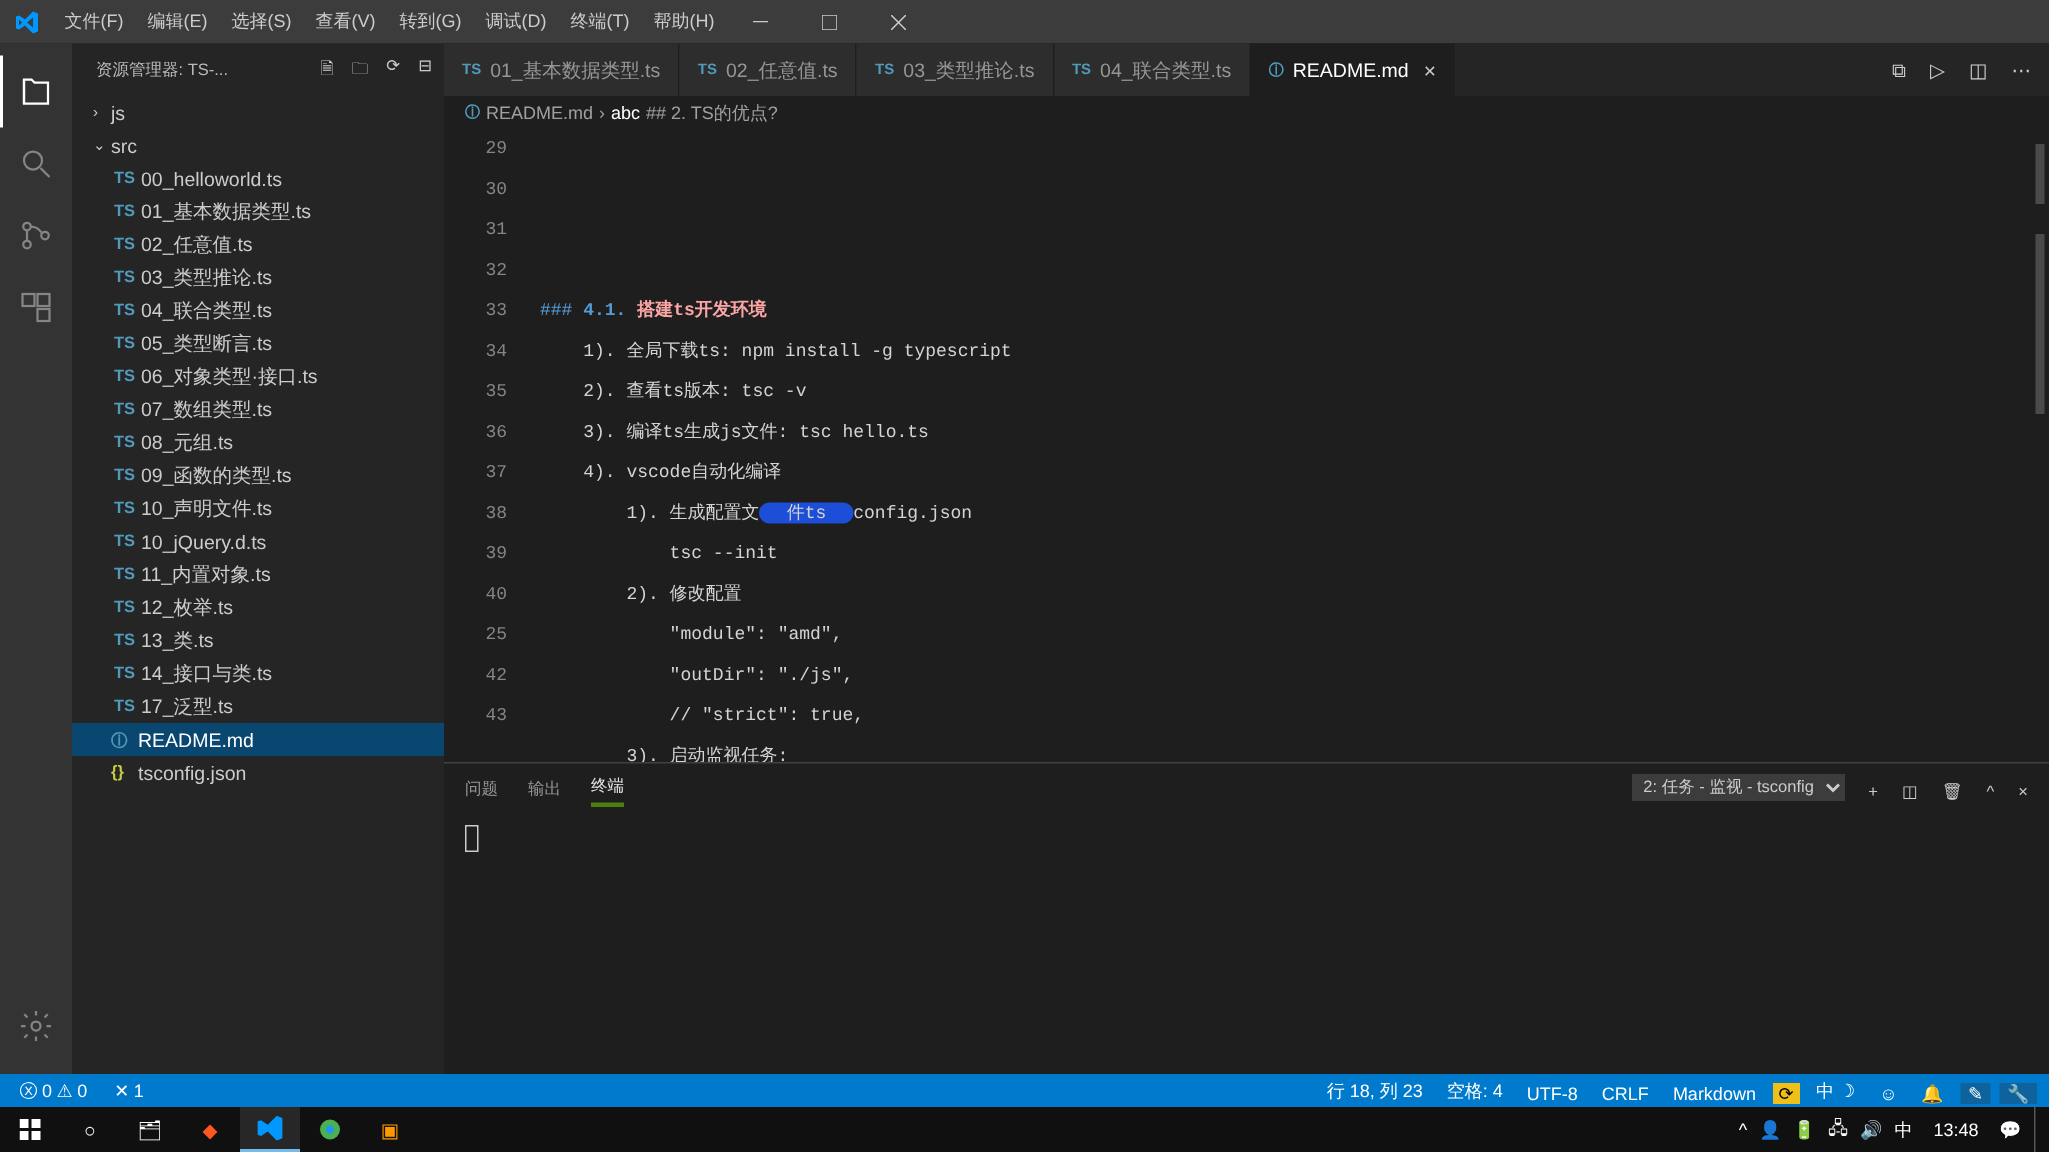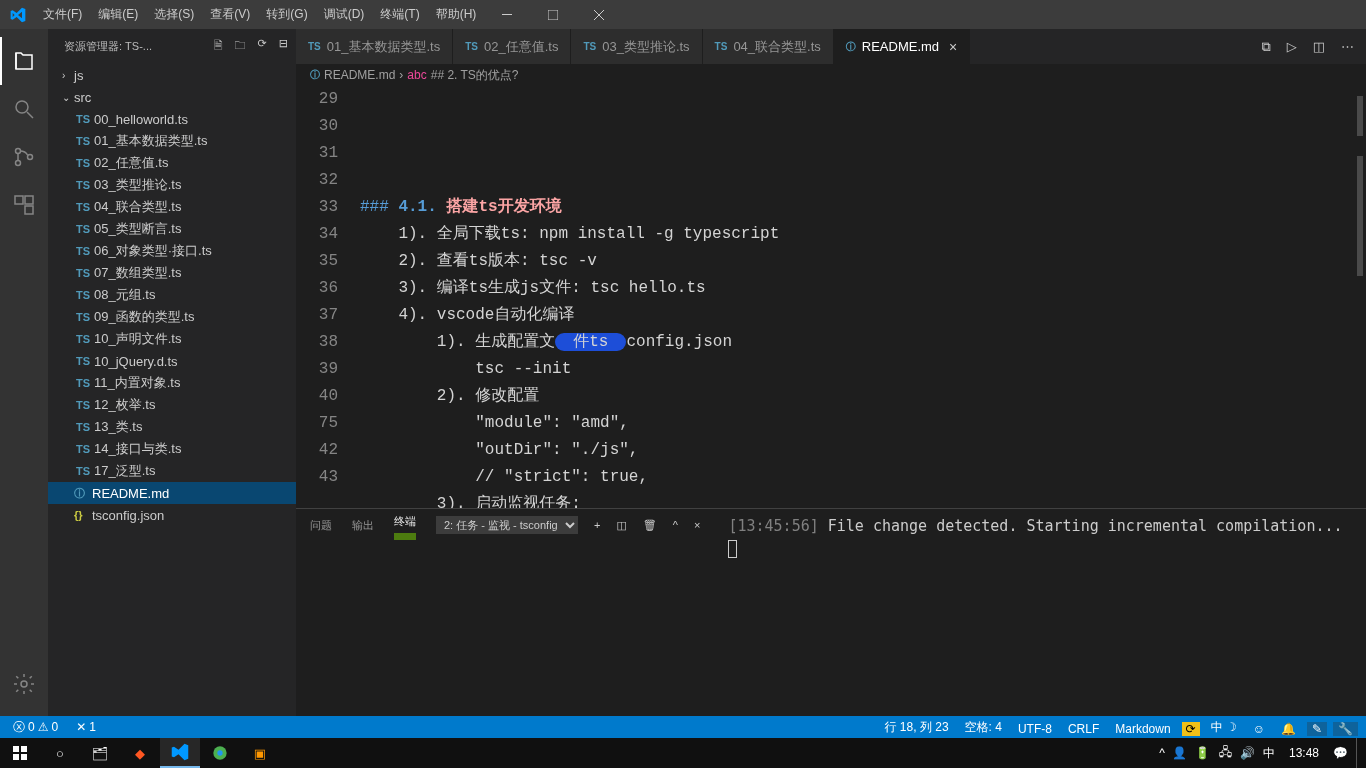--- a/index.html
+++ b/index.html
@@ -36,31 +36,31 @@
 .tabs{height:35px;background:#252526;display:flex;align-items:stretch}
 .tab{display:flex;align-items:center;padding:0 12px;background:#2d2d2d;color:#969696;border-right:1px solid #1e1e1e;cursor:pointer;font-size:13px;gap:6px}
 .tab.active{background:#1e1e1e;color:#fff}
 .tab-icon{font-size:10px;font-weight:bold;color:#519aba}
 .tab-close{color:#969696;font-size:14px;margin-left:4px}
 .tab.active .tab-close{color:#ccc}
 .tabs-actions{margin-left:auto;display:flex;align-items:center;gap:16px;padding:0 12px;color:#ccc}
 .tabs-actions span{cursor:pointer}
 .breadcrumb{height:22px;display:flex;align-items:center;padding:0 14px;font-size:12px;color:#a0a0a0;gap:4px;background:#1e1e1e}
 .breadcrumb .bc-icon{font-size:10px;font-weight:bold;color:#519aba}
-.editor{flex:1;display:flex;font-family:Consolas,'Courier New',monospace;font-size:16px;line-height:27px;overflow:hidden;position:relative}
+.editor{flex:1;display:flex;font-family:Consolas,'Courier New',monospace;font-size:12px;line-height:27px;overflow:hidden;position:relative}
 .gutter{width:64px;text-align:right;padding-right:22px;color:#858585;user-select:none}
 .code{flex:1;white-space:pre;color:#d4d4d4;position:relative}
 .md-h{color:#569cd6}
 .md-text{color:#fca5a5}
 .hl{background:#1d4ed8;border-radius:10px;padding:0 18px}
-.panel{height:208px;border-top:1px solid #414141;display:flex;flex-direction:row;background:#1e1e1e}
+.panel{height:208px;border-top:1px solid #414141;display:flex;flex-direction:column;background:#1e1e1e}
 .panel-tabs{height:32px;display:flex;align-items:center;padding:0 14px;font-size:11px;gap:20px;color:#969696}
 .panel-tab{cursor:pointer;padding:4px 0}
-.panel-tab.active{color:#e7e7e7;border-bottom:7px solid #4d7c0f}
-.panel-actions{margin-left:auto;display:flex;align-items:center;gap:16px;color:#ccc}
+.panel-tab.active{color:#e7e7e7;border-bottom:3px solid #4d7c0f}
+.panel-actions{margin-left:auto;display:flex;align-items:flex-end;gap:16px;color:#ccc}
 .panel-actions select{background:#3c3c3c;color:#ccc;border:none;font-size:11px;padding:2px 4px}
 .panel-body{flex:1;padding:6px 14px;font-family:Consolas,monospace;font-size:15px;line-height:22px;color:#ccc;white-space:pre-wrap}
 .panel-body .ts{color:#808080}
 .cursor-block{display:inline-block;width:9px;height:18px;border:1px solid #ccc;vertical-align:middle}
 .status-bar{height:22px;background:#007acc;display:flex;align-items:center;color:#fff;font-size:12px;padding:0 8px}
 .status-left{display:flex;align-items:center;gap:8px}
 .status-item{display:flex;align-items:center;gap:3px;padding:0 5px;cursor:pointer}
 .status-right{margin-left:auto;display:flex;align-items:flex-end;gap:6px}
 .taskbar{height:30px;background:#101010;display:flex;align-items:center;color:#fff}
 .tb-item{width:40px;height:30px;display:flex;align-items:center;justify-content:center;cursor:pointer}
@@ -208,38 +208,38 @@
           <span>⧉</span>
           <span>▷</span>
           <span>◫</span>
           <span>⋯</span>
         </div>
       </div>
     <div class="breadcrumb">
       <span class="bc-icon">ⓘ</span>
       <span>README.md</span>
       <span>›</span>
-      <span style="color:#ec4899">abc</span>
+      <span style="color:#ffffff">abc</span>
       <span>## 2. TS的优点?</span>
     </div>
     <div class="editor">
       <div class="gutter" id="gutter">
           <div>29</div>
           <div>30</div>
           <div>31</div>
           <div>32</div>
           <div>33</div>
           <div>34</div>
           <div>35</div>
           <div>36</div>
           <div>37</div>
           <div>38</div>
           <div>39</div>
           <div>40</div>
-          <div>75</div>
+          <div>25</div>
           <div>42</div>
           <div>43</div>
         </div>
       <div class="code" id="code">
         <div class="minimap">
           <div class="chunk" style="top:10px;height:40px"></div>
           <div class="chunk" style="top:70px;height:120px"></div>
         </div>
       <div> </div><div><span class="md-h">### </span><span class="md-h" style="font-weight:bold">4.1. </span><span class="md-text" style="font-weight:bold">搭建ts开发环境</span></div><div>    1). 全局下载ts: npm install -g typescript</div><div>    2). 查看ts版本: tsc -v</div><div>    3). 编译ts生成js文件: tsc hello.ts</div><div>    4). vscode自动化编译</div><div>        1). 生成配置文<span class="hl">件ts</span>config.json</div><div>            tsc --init</div><div>        2). 修改配置</div><div>            "module": "amd",</div><div>            "outDir": "./js",</div><div>            // "strict": true,</div><div>        3). 启动监视任务:</div></div>
     </div>
@@ -250,21 +250,21 @@
           <div class="panel-tab active">终端</div>
           <div class="panel-actions">
             <select><option>2: 任务 - 监视 - tsconfig</option></select>
             <span>+</span>
             <span>◫</span>
             <span>🗑</span>
             <span>^</span>
             <span>×</span>
           </div>
         </div>
-      <div class="panel-body" id="panel-body"><div><span class="ts">[13:45:56]</span> File change detected. Starting incremental compilation...</div><div></div><div><span class="cursor-block"></span></div></div>
+      <div class="panel-body" id="panel-body"><div></div><div><span class="cursor-block"></span></div></div>
     </div>
   </div>
 </div>
 
 <div class="status-bar">
   <div class="status-left">
     <div class="status-item">ⓧ <span>0</span> ⚠ <span>0</span></div>
     <div class="status-item">✕ <span>1</span></div>
   </div>
   <div class="status-right">

